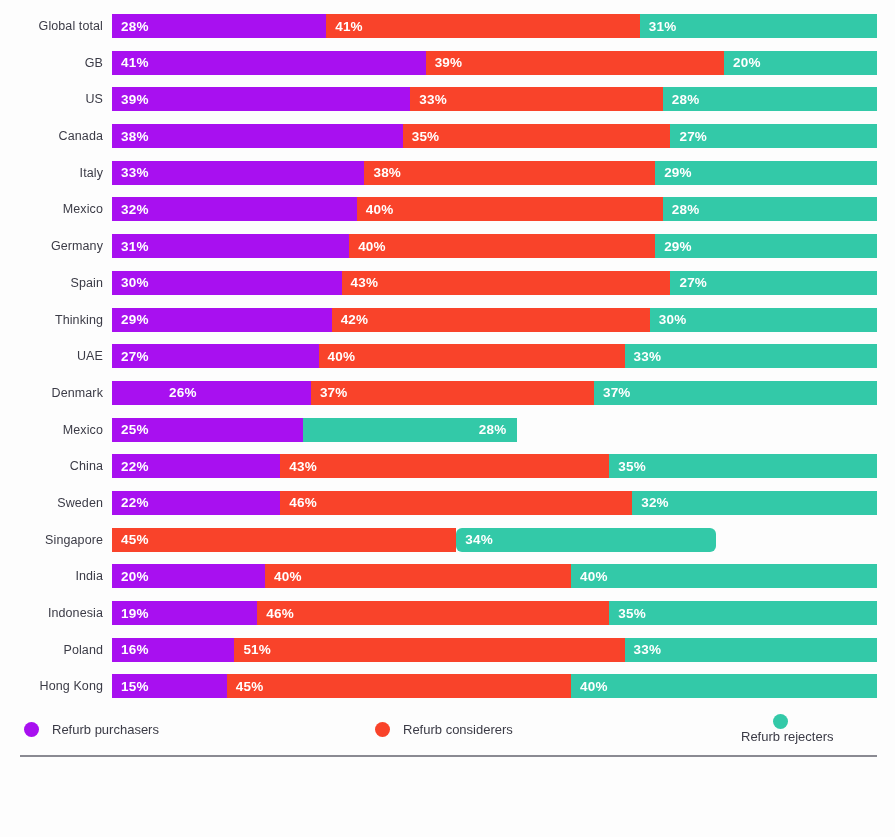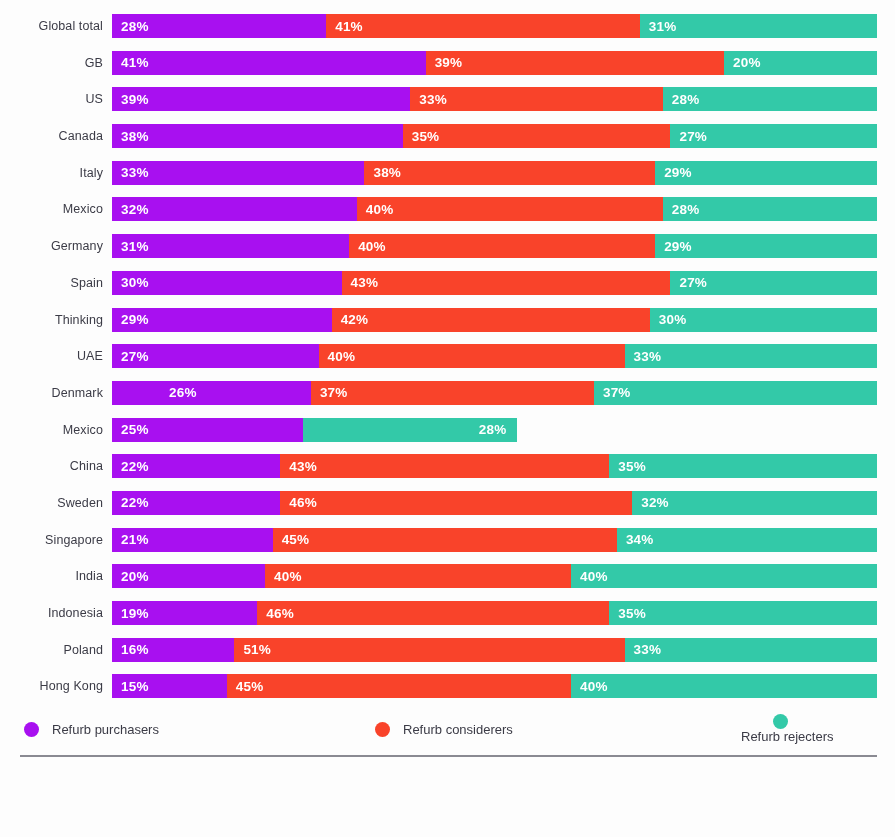--- a/index.html
+++ b/index.html
@@ -334,27 +334,24 @@
             <span class="seg-value">46%</span>
           </div>
           <div class="seg seg-rejecters" style="width: 32%;">
             <span class="seg-value">32%</span>
           </div>
         </div>
       </div>
       <div class="bar-row">
         <div class="row-label">Singapore</div>
         <div class="bar-track">
-          <div class="seg seg-purchasers" style="width: 21%;">
-            <span class="seg-value">21%</span>
-          </div>
           <div class="seg seg-considerers" style="width: 45%;">
             <span class="seg-value">45%</span>
           </div>
-          <div class="seg seg-rejecters" style="width: 34%;">
+          <div class="seg seg-rejecters" style="width: 34%; border-radius: 6px;">
             <span class="seg-value">34%</span>
           </div>
         </div>
       </div>
       <div class="bar-row">
         <div class="row-label">India</div>
         <div class="bar-track">
           <div class="seg seg-purchasers" style="width: 20%;">
             <span class="seg-value">20%</span>
           </div>

